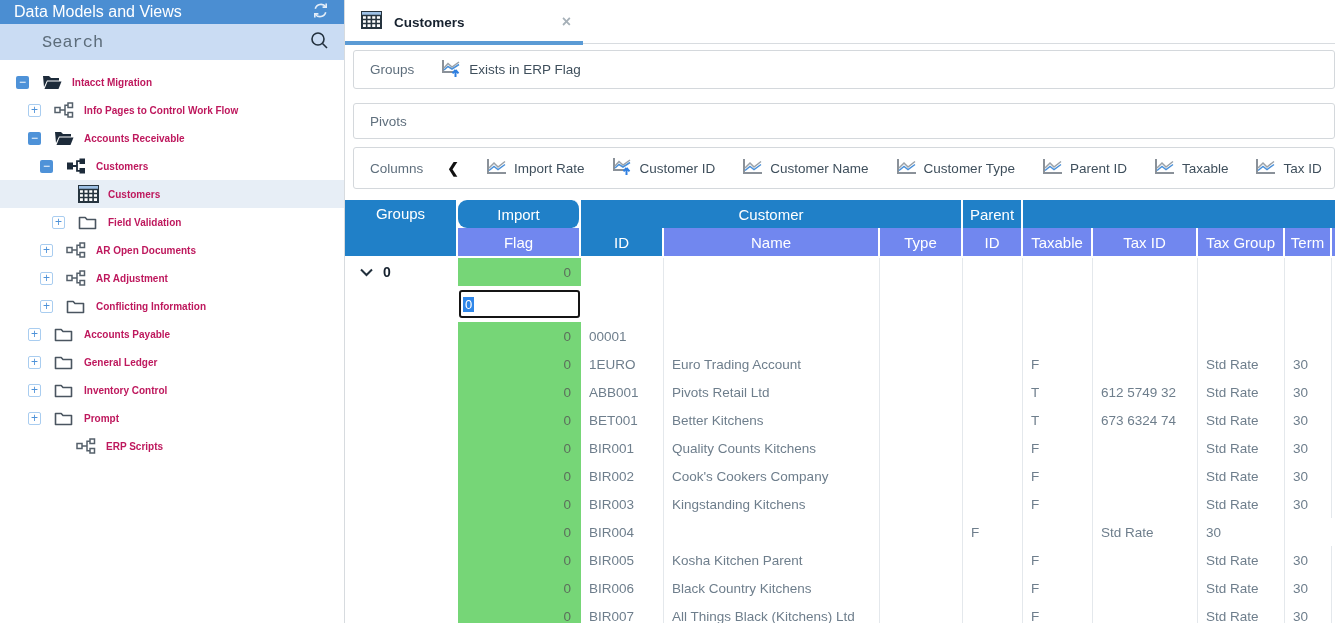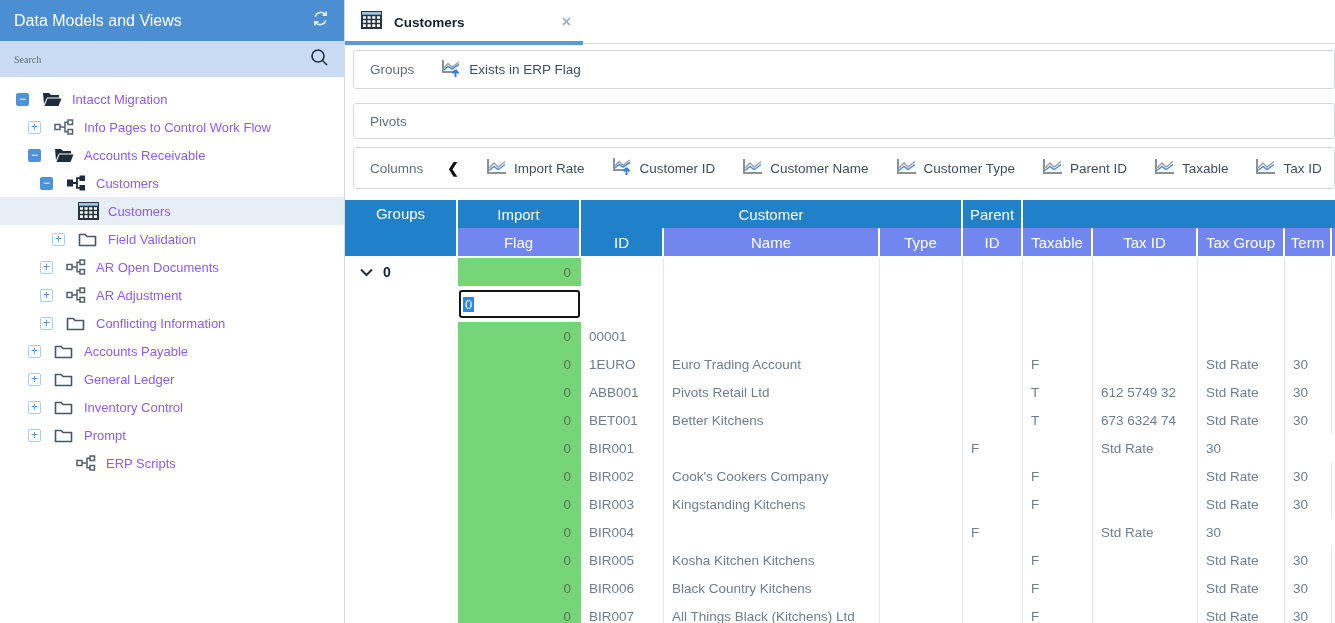--- a/index.html
+++ b/index.html
@@ -3,39 +3,39 @@
 <meta charset="utf-8">
 <style>
   * { margin:0; padding:0; box-sizing:border-box; }
   html,body { width:1335px; height:623px; overflow:hidden; background:#fff;
     font-family:"Liberation Sans", sans-serif; }
   body { position:relative; }
 
   
   .sidebar { position:absolute; left:0; top:0; width:345px; height:623px;
     background:#fff; border-right:1px solid #d7dbdf; }
-  .sb-header { height:41px; background:var(--sidebar-header-bg); color:#fff;
+  .sb-header { height:24px; background:var(--sidebar-header-bg); color:#fff;
     display:flex; align-items:center; padding:0 14px; font-size:16px; }
   .sb-header .sp { margin-left:auto; }
   .sb-search { height:36px; background:var(--search-bg); display:flex; align-items:center;
     padding:0 14px; }
   .sb-search input { flex:1; border:none; background:transparent; outline:none;
-    font-size:10px; color:#3d4c5a; font-family:Liberation Serif, serif; }
+    font-size:17px; color:#3d4c5a; font-family:Liberation Mono, monospace;margin-left:28px; }
   .sb-search input::placeholder { color:#5d6d7b; }
   .tree { margin-top:8px; }
   .tree-row { height:28px; display:flex; align-items:center; cursor:default; }
   .tree-row.selected { background:#e7eef6; }
   .expand { width:13px; height:13px; min-width:13px; margin-right:13px;
     display:flex; align-items:center; justify-content:center;
     font-size:12px; line-height:10px; border-radius:2px; }
   .expand.minus { background:#4e92d8; color:#fff; }
   .expand.plus { background:#fff; border:1.5px solid #a9cdf0; color:#4e92d8; }
   .expand.none { visibility:hidden; }
   .tico { width:21px; min-width:21px; margin-right:9px; display:flex; align-items:center; }
-  .tlabel { font-size:13px; font-weight:400; color:#8b5cf6; white-space:nowrap; }
+  .tlabel { font-size:10px; font-weight:700; color:#be185d; white-space:nowrap; }
 
   
   .main { position:absolute; left:345px; top:0; width:990px; height:623px; background:#fff; }
 
   .tabbar { height:44px; position:relative; border-bottom:1px solid #d8dce0; background:#fff; }
   .tab { position:absolute; left:0; top:0; width:238px; height:44px; display:flex;
     align-items:center; padding:0 12px 0 16px; }
   .tab-label { font-size:13.5px; font-weight:700; color:#16212e; margin-left:12px; }
   .tab-close { margin-left:auto; color:#a6b0b8; font-size:16px; font-weight:700; cursor:pointer; }
   .tab-underline { position:absolute; left:0; bottom:-1px; width:238px; height:4px;
@@ -55,21 +55,21 @@
   
   :root { --cols:113px 123px 83px 216px 83px 60px 70px 105px 87px 47px 1fr; }
   .grid-table { margin-top:11px; }
   .thead { display:grid; grid-template-columns:var(--cols); grid-template-rows:28px 28px; }
   .th { background:var(--header-blue); color:#fff; font-size:15px;
     display:flex; align-items:center; justify-content:center; }
   .th.sub { background:var(--subheader-blue); }
   .th.sub-dark { background:var(--header-blue); }
   .th.sep { border-right:2px solid #fff; }
   .h-groups { grid-column:1; grid-row:1/3; align-items:flex-start; padding-top:5px; }
-  .h-import { grid-column:2; grid-row:1; }
+  .h-import { grid-column:2; grid-row:1;border-radius:9px; }
   .h-customer { grid-column:3/6; grid-row:1; }
   .h-parent { grid-column:6; grid-row:1; }
   .h-blank { grid-column:7/12; grid-row:1; }
   .s-flag{grid-column:2} .s-id{grid-column:3} .s-name{grid-column:4} .s-type{grid-column:5}
   .s-pid{grid-column:6} .s-taxable{grid-column:7} .s-taxid{grid-column:8}
   .s-taxgroup{grid-column:9} .s-term{grid-column:10} .s-sliver{grid-column:11}
   .th.sub { grid-row:2; }
 
   .tbody { margin-top:2px; }
   .trow { display:grid; grid-template-columns:var(--cols); height:28px; }
@@ -456,20 +456,21 @@
           <div class="c bordered"></div>
           <div class="c bordered">T</div>
           <div class="c bordered">673 6324 74</div>
           <div class="c bordered">Std Rate</div>
           <div class="c bordered">30</div>
         </div>
         <div class="trow">
           <div class="c groupcell"></div>
           <div class="c flag">0</div>
           <div class="c bordered">BIR001</div>
+          <div class="c bordered">Quality Counts Kitchens</div>
           <div class="c bordered"></div>
           <div class="c bordered"></div>
           <div class="c bordered">F</div>
           <div class="c bordered"></div>
           <div class="c bordered">Std Rate</div>
           <div class="c bordered">30</div>
         </div>
         <div class="trow">
           <div class="c groupcell"></div>
           <div class="c flag">0</div>
@@ -502,21 +503,21 @@
           <div class="c bordered"></div>
           <div class="c bordered">F</div>
           <div class="c bordered"></div>
           <div class="c bordered">Std Rate</div>
           <div class="c bordered">30</div>
         </div>
         <div class="trow">
           <div class="c groupcell"></div>
           <div class="c flag">0</div>
           <div class="c bordered">BIR005</div>
-          <div class="c bordered">Kosha Kitchen Kitchens</div>
+          <div class="c bordered">Kosha Kitchen Parent</div>
           <div class="c bordered"></div>
           <div class="c bordered"></div>
           <div class="c bordered">F</div>
           <div class="c bordered"></div>
           <div class="c bordered">Std Rate</div>
           <div class="c bordered">30</div>
         </div>
         <div class="trow">
           <div class="c groupcell"></div>
           <div class="c flag">0</div>

